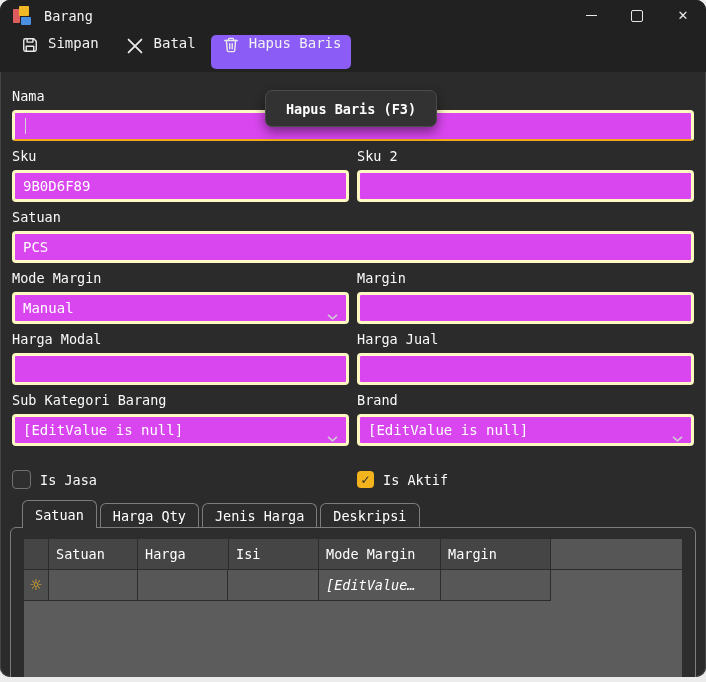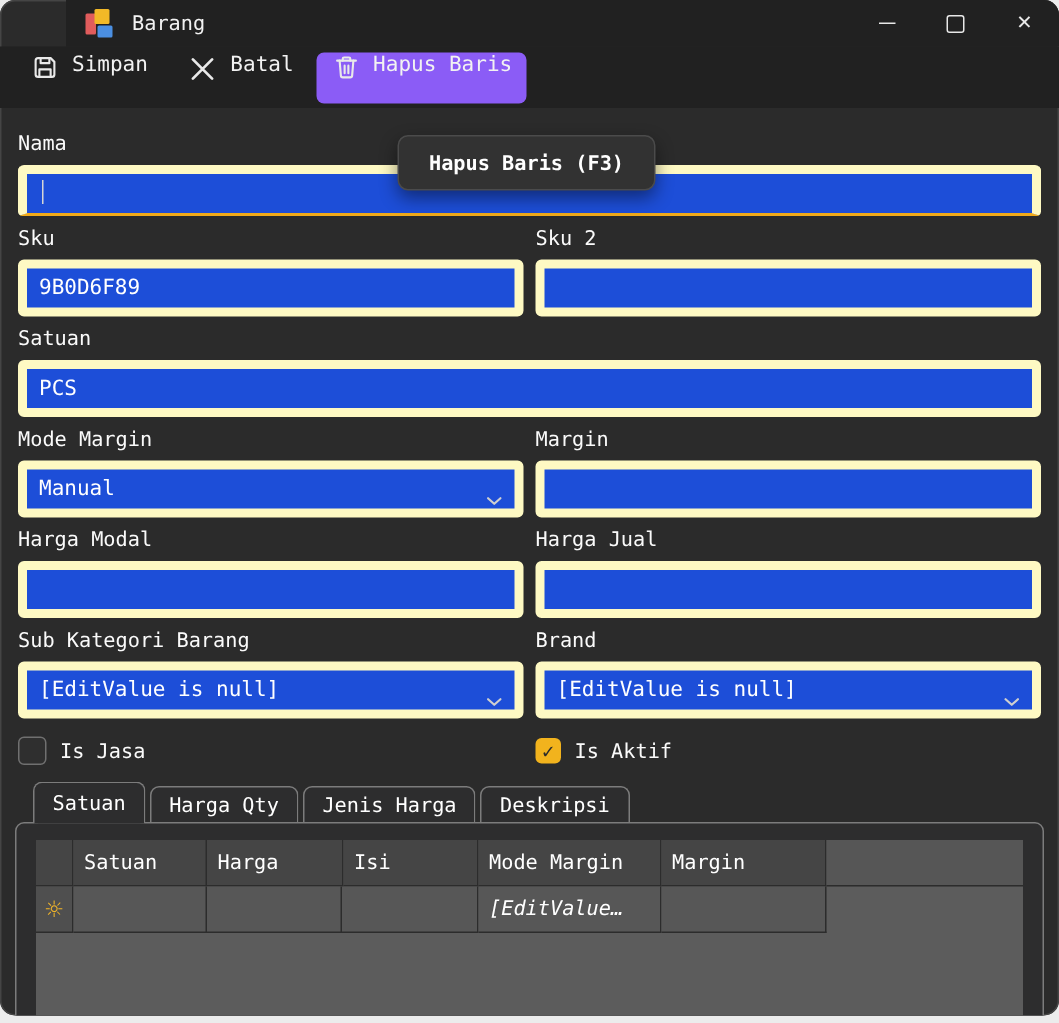--- a/index.html
+++ b/index.html
@@ -7,21 +7,21 @@
     width:706px;height:682px;background:#ececec;
     font-family:"DejaVu Sans Mono","Liberation Mono",monospace;
     position:relative;overflow:hidden;
   }
   .window{
     position:absolute;left:0;top:0;width:706px;height:677px;
     background:#2b2b2b;border-radius:10px;overflow:hidden;
     box-shadow:inset 0 0 0 1px #454545;
   }
   
-  .titlebar{height:31px;background:#212121;display:flex;align-items:center;padding-left:13px;margin-left:44px;}
+  .titlebar{height:31px;background:#212121;display:flex;align-items:center;padding-left:13px;}
   .app-icon{position:relative;width:21px;height:19px;flex:none;}
   .app-icon .sq-red{position:absolute;left:0;top:3px;width:7px;height:14px;background:#e05c5c;border-radius:1px;}
   .app-icon .sq-yellow{position:absolute;left:6px;top:0;width:10px;height:10px;background:#f2b927;border-radius:1px;}
   .app-icon .sq-blue{position:absolute;left:8px;top:11px;width:10px;height:8px;background:#4b8fe2;border-radius:1px;}
   .title-text{color:#f2f2f2;font-size:13.5px;margin-left:10px;}
   .win-controls{margin-left:auto;display:flex;height:31px;}
   .win-btn{width:46px;height:31px;display:flex;align-items:center;justify-content:center;color:#e8e8e8;}
   .glyph-min{width:11px;height:0;border-top:1px solid #e8e8e8;}
   .glyph-max{width:10px;height:10px;border:1px solid #e8e8e8;border-radius:2px;}
   .glyph-close{font-size:13px;line-height:1;font-family:"DejaVu Sans",sans-serif;}
@@ -38,31 +38,31 @@
     color:#fff;font-size:13.5px;font-weight:bold;z-index:20;
     box-shadow:0 5px 12px rgba(0,0,0,.45);
   }
   
   .form{padding:8px 12px 0;}
   .f-label{color:#fafafa;font-size:13.5px;margin:8px 0 7px;line-height:14px;}
   .f-label.first{margin-top:9px;}
   .row2{display:flex;gap:8px;}
   .row2>div{flex:1;min-width:0;}
   .input{
-    height:26px;background:#1d4ed8;border:6px solid #fef9c3;border-radius:4px;
+    height:26px;background:#d946ef;border:3px solid #fef9c3;border-radius:4px;
     color:#fff;font-size:14px;line-height:26px;padding:0 8px;
     white-space:nowrap;overflow:hidden;position:relative;
   }
   .input.focused{border-bottom:2px solid #f0aa1a;border-radius:4px 4px 3px 3px;}
   .caret{display:inline-block;width:1px;height:16px;background:#d5d5d5;vertical-align:-3px;margin-left:2px;}
   .dropdown{padding-right:26px;}
   .dd-chevron{position:absolute;right:8px;top:8px;}
   .dd-chevron svg{stroke:#cfcfcf;fill:none;stroke-width:1.6;stroke-linecap:round;stroke-linejoin:round;}
   
-  .check-row{display:flex;gap:8px;margin-top:12px;}
+  .check-row{display:flex;gap:8px;margin-top:24px;}
   .check-row>div{flex:1;display:flex;align-items:center;gap:9px;}
   .checkbox{width:17px;height:17px;border-radius:4px;flex:none;}
   .checkbox.unchecked{background:#2f2f2f;border:1px solid #707070;}
   .checkbox.checked{background:#f2b31d;display:flex;align-items:center;justify-content:center;
     color:#2b2b2b;font-size:12px;font-weight:bold;font-family:"DejaVu Sans",sans-serif;}
   .check-label{color:#fafafa;font-size:13.5px;}
   
   .tabs{display:flex;gap:3px;align-items:flex-end;margin-top:11px;padding-left:10px;position:relative;z-index:2;}
   .tab{height:23px;padding:0 12px;display:flex;align-items:center;color:#fff;font-size:13.5px;
     background:#2d2d2e;border:1px solid #7c7c7c;border-bottom:none;border-radius:6px 6px 0 0;}

